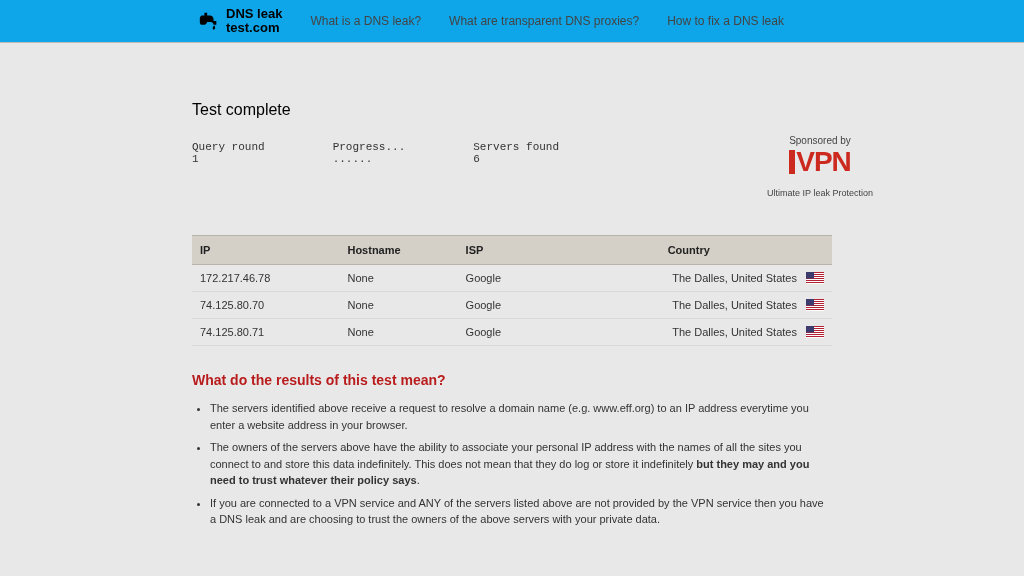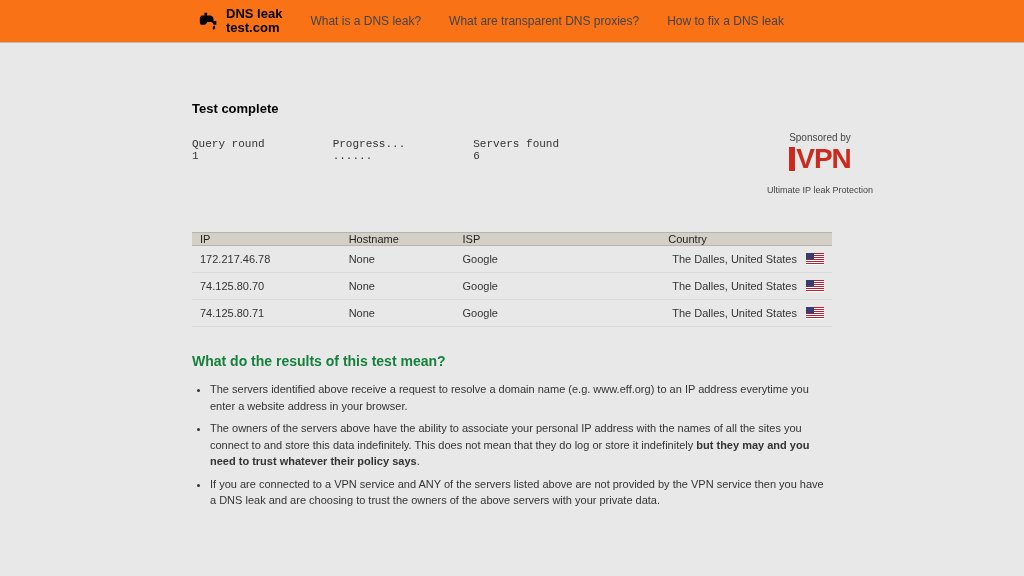--- a/index.html
+++ b/index.html
@@ -5,21 +5,21 @@
   html,body{margin:0;padding:0}
   body{
     background:#e8e8e8;
     font-family:Arial,Helvetica,sans-serif;
     font-size:12px;
     color:#222;
     width:1024px;
   }
   
   .topbar{
-    background:#f97316;
+    background:#0ea5e9;
     height:42px;
     display:flex;
     align-items:center;
     border-bottom:1px solid #c0bcb4;
   }
   .topbar-inner{
     width:640px;
     margin-left:198px;
     display:flex;
     align-items:center;
@@ -29,22 +29,22 @@
   .logo svg{flex:0 0 auto}
   .logo .logotext{display:flex;flex-direction:column;line-height:1.05}
   .navlink{color:#444;font-size:12px;}
   
   .page{
     width:640px;
     margin:0 auto;
     padding:58px 0 0 0;
   }
   h1.title{
-    font-size:13px;
-    font-weight:700;
+    font-size:16px;
+    font-weight:400;
     margin:0 0 22px 0;
     color:#000;
   }
   .meta-row{
     display:flex;
     gap:68px;
     font-family:"Courier New",monospace;
     font-size:11px;
     color:#333;
     white-space:pre;
@@ -65,39 +65,39 @@
   
   table.res{
     width:100%;
     border-collapse:collapse;
     margin-top:70px;
     font-size:11px;
   }
   table.res thead th{
     background:#d4d0c8;
     text-align:left;
-    font-weight:400;
-    padding:0 8px;
+    font-weight:700;
+    padding:8px 8px;
     border-top:1px solid #b8b4ac;
     border-bottom:1px solid #b8b4ac;
   }
   table.res thead th:last-child{text-align:center}
   table.res tbody td{
     padding:7px 8px;
     border-bottom:1px solid #d9d9d9;
     color:#333;
   }
   table.res tbody td.loc{text-align:right;white-space:nowrap}
   .flag{display:inline-block;width:18px;height:12px;vertical-align:-2px;margin-left:6px}
   
   h2.explain{
     font-size:14px;
     font-weight:700;
     margin:26px 0 12px 0;
-    color:#15803d;
+    color:#b91c1c;
   }
   ul.points{
     margin:0 0 0 18px;
     padding:0;
     font-size:11px;
     color:#333;
     line-height:1.5;
   }
   ul.points li{margin-bottom:6px}
   ul.points b{font-weight:700}

